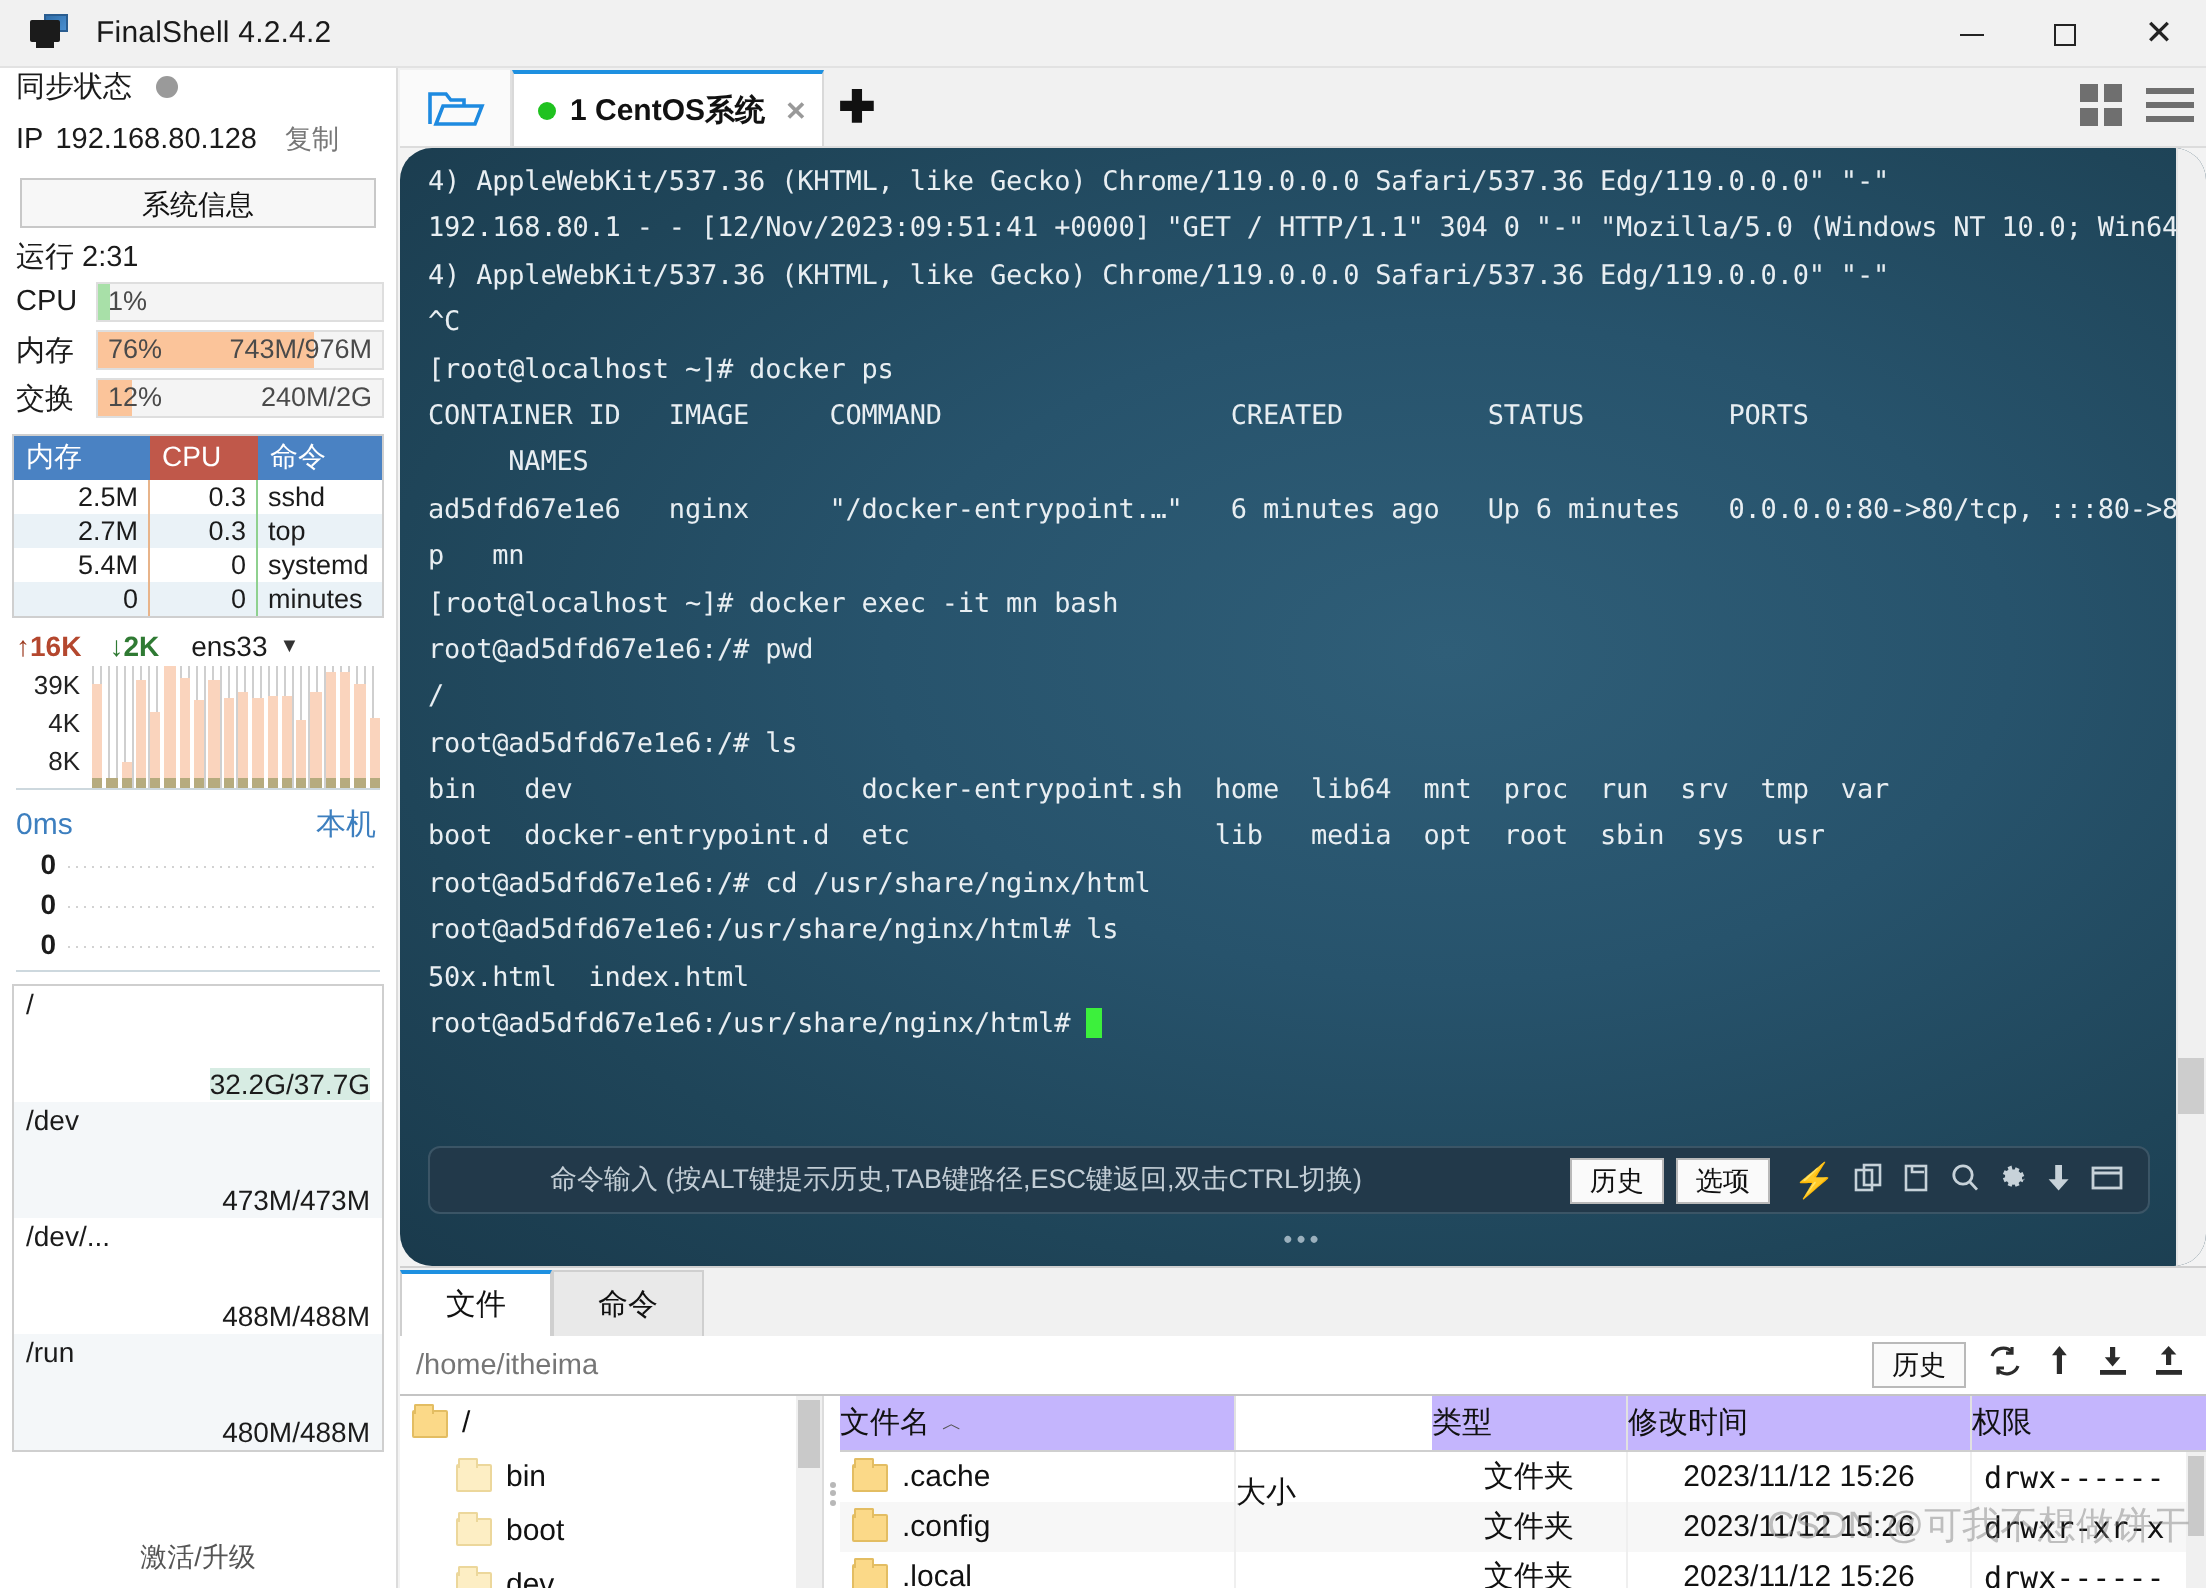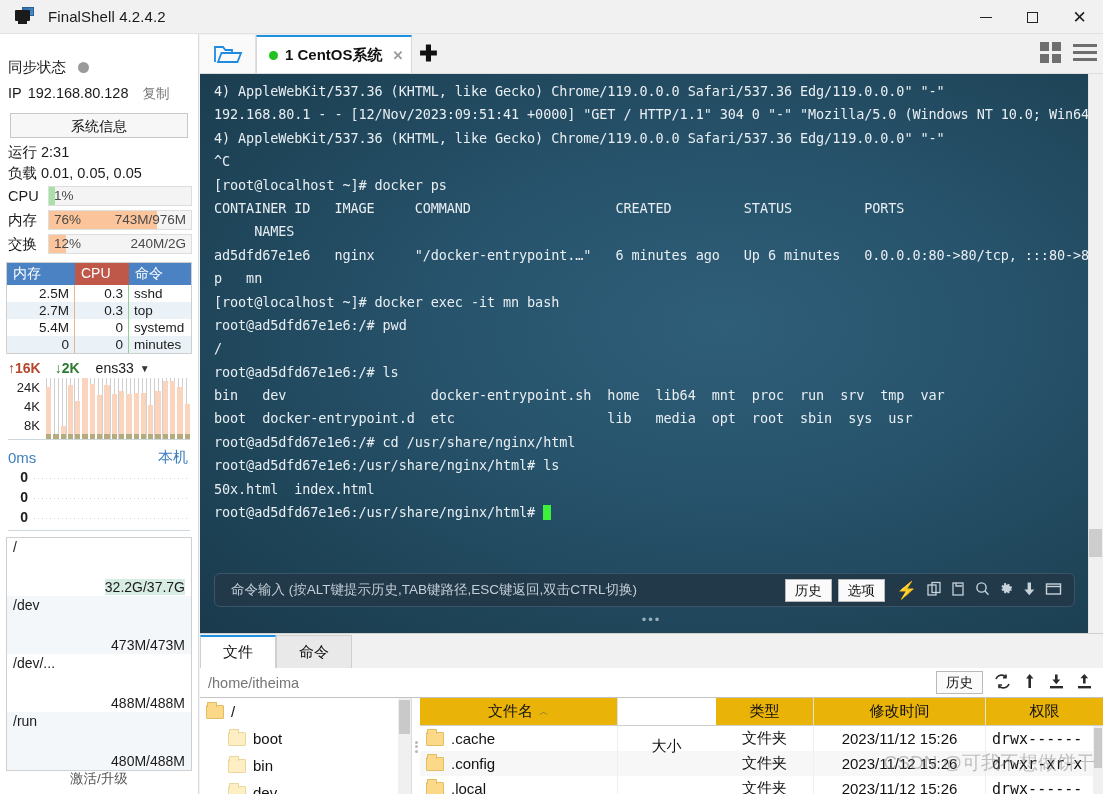--- a/index.html
+++ b/index.html
@@ -57,21 +57,21 @@
   .wc-close { font-size: 17px; line-height: 1; font-family: "DejaVu Sans", sans-serif; }
 
   
   .sidebar {
     position: absolute; left: 0; top: 34px; width: 199px; height: 760px;
     background: #ffffff;
     border-right: 1px solid #dcdcdc;
     font-size: 13.5px; color: #1b1b1b;
   }
   .sync-row {
-    display: flex; align-items: center; padding: 24px 0 4px 8px;
+    display: flex; align-items: center; padding: 0 0 4px 8px;
   }
   .sync-label { font-size: 14.5px; }
   .sync-dot {
     width: 11px; height: 11px; border-radius: 50%; background: #9a9a9a; margin-left: 12px;
   }
   .ip-row {
     display: flex; align-items: baseline; padding: 4px 0 4px 8px; font-size: 14.5px;
   }
   .ip-label { margin-right: 6px; }
   .ip-value { color: #1b1b1b; }
@@ -217,20 +217,21 @@
   .ham-icon { width: 24px; display: flex; flex-direction: column; gap: 4px; }
   .ham-icon i { height: 3px; background: #6f6f6f; display: block; }
 
   
   .terminal {
     position: relative;
     height: 559px;
     background:
       radial-gradient(ellipse at 58% 45%, #2f5e78 0%, #27536c 38%, #1f4559 72%, #1a3a4c 100%);
     overflow: hidden;
+    border-radius: 16px;
   }
   .term-lines {
     position: absolute; left: 14px; top: 6px; right: 30px;
     font-family: "DejaVu Sans Mono", monospace;
     font-size: 13.5px; line-height: 23.4px;
     color: #e8eef2;
     white-space: pre;
     letter-spacing: -0.1px;
   }
   .term-lines div { height: 23.4px; }
@@ -247,21 +248,21 @@
   }
 
   
   .cmdbar {
     position: absolute; left: 14px; right: 28px; bottom: 26px; height: 34px;
     background: #22394a; border: 1px solid #3b5566; border-radius: 6px;
     display: flex; align-items: center; padding: 0 8px;
   }
   .cmd-placeholder {
     flex: 1; color: #c3ced6; font-size: 13.5px; padding-left: 8px;
-    white-space: nowrap; overflow: hidden;
+    white-space: nowrap; overflow: hidden; margin-left: 44px;
   }
   .cmd-btn {
     height: 23px; padding: 0 9px; line-height: 21px;
     background: #fafafa; border: 1px solid #b9b9b9; color: #111;
     font-size: 13.5px; margin-left: 6px;
   }
   .cmd-icons { display: flex; align-items: center; gap: 9px; margin-left: 12px; margin-right: 4px; }
   .cmd-icons .ci { color: #c7d2d9; font-size: 15px; line-height: 1; }
   .cmd-icons .ci.bolt { color: #2ee62e; font-size: 17px; font-weight: bold; }
   .grip {
@@ -307,22 +308,22 @@
   }
   .folder.light { background: #fdeec4; border-color: #ecd79b; }
   .folder.light:before { background: #fdeec4; border-color: #ecd79b; }
   .tree-scroll { position: absolute; right: 0; top: 0; bottom: 0; width: 13px; background: #f0f0f0; }
   .tree-scroll .thumb { position: absolute; left: 1px; top: 2px; width: 11px; height: 34px; background: #c9c9c9; }
   .fp-split { width: 8px; background: #fff; display: flex; align-items: center; justify-content: center; }
   .fp-split i { display: block; width: 3px; height: 3px; background: #b8b8b8; border-radius: 50%; margin: 1.5px 0; }
   .fp-list { flex: 1; position: relative; overflow: hidden; }
   .fl-head { display: flex; height: 28px; border-bottom: 1px solid #cfcfcf; }
   .fl-head div {
-    display: flex; align-items: center; justify-content: center;
-    font-size: 15px; color: #111; border-right: 1px solid #e1e1e1; background: #eab308;
+    display: flex; align-items: center; 
+    font-size: 15px; color: #111; border-right: 1px solid #e1e1e1; background: #c4b5fd;
   }
   .c-name { width: 198px; }
   .c-size { width: 98px; margin-top: 48px; }
   .c-type { width: 98px; }
   .c-time { width: 172px; }
   .c-perm { flex: 1; border-right: none !important; }
   .sort-caret { font-size: 10px; margin-left: 6px; color: #555; }
   .fl-row { display: flex; height: 25px; }
   .fl-row:nth-child(even) { background: #f7f7f7; }
   .fl-row > div {
@@ -374,21 +375,20 @@
 
     <div class="ip-row">
       <span class="ip-label">IP</span>
       <span class="ip-value">192.168.80.128</span>
       <span class="ip-copy">复制</span>
     </div>
 
     <div class="sysinfo-btn">系统信息</div>
 
     <div class="kv-row">运行 2:31</div>
-    <div class="kv-row">负载 0.01, 0.05, 0.05</div>
 
     <div id="meters">
         <div class="meter-row">
           <span class="meter-name">CPU</span>
           <div class="meter-bar">
             <div class="meter-fill" style="width: 4%; background: rgb(168, 224, 168);"></div>
             <div class="meter-text">
               <span class="meter-pct">1%</span>
               <span class="meter-detail"></span>
             </div>
@@ -448,21 +448,21 @@
 
     <div class="net-head">
       <span class="net-up"><span class="arr">↑</span><span>16K</span></span>
       <span class="net-down"><span class="arr">↓</span><span>2K</span></span>
       <span class="net-iface">ens33</span>
       <span class="caret">▼</span>
     </div>
 
     <div class="graph">
       <div class="ylabels">
-        <span style="top:2px">24K</span>
+        <span style="top:2px">39K</span>
         <span style="top:21px">4K</span>
         <span style="top:40px">8K</span>
       </div>
       <div class="plot" id="net-bars">
           <div class="bar" style="height: 85%;">
             <span class="base"></span>
           </div>
           <div class="bar" style="height: 6%;">
             <span class="base"></span>
           </div>
@@ -693,26 +693,26 @@
         <div class="fp-tree">
           <div id="tree-items">
               <div class="tree-item">
                 <span class="ind" style="width: 6px;"></span>
                 <span class="folder"></span>
                 <span>/</span>
               </div>
               <div class="tree-item">
                 <span class="ind" style="width: 28px;"></span>
                 <span class="folder light"></span>
-                <span>boot</span>
+                <span>bin</span>
               </div>
               <div class="tree-item">
                 <span class="ind" style="width: 28px;"></span>
                 <span class="folder light"></span>
-                <span>bin</span>
+                <span>boot</span>
               </div>
               <div class="tree-item">
                 <span class="ind" style="width: 28px;"></span>
                 <span class="folder light"></span>
                 <span>dev</span>
               </div>
             </div>
           <div class="tree-scroll">
               <div class="thumb"></div>
             </div>

